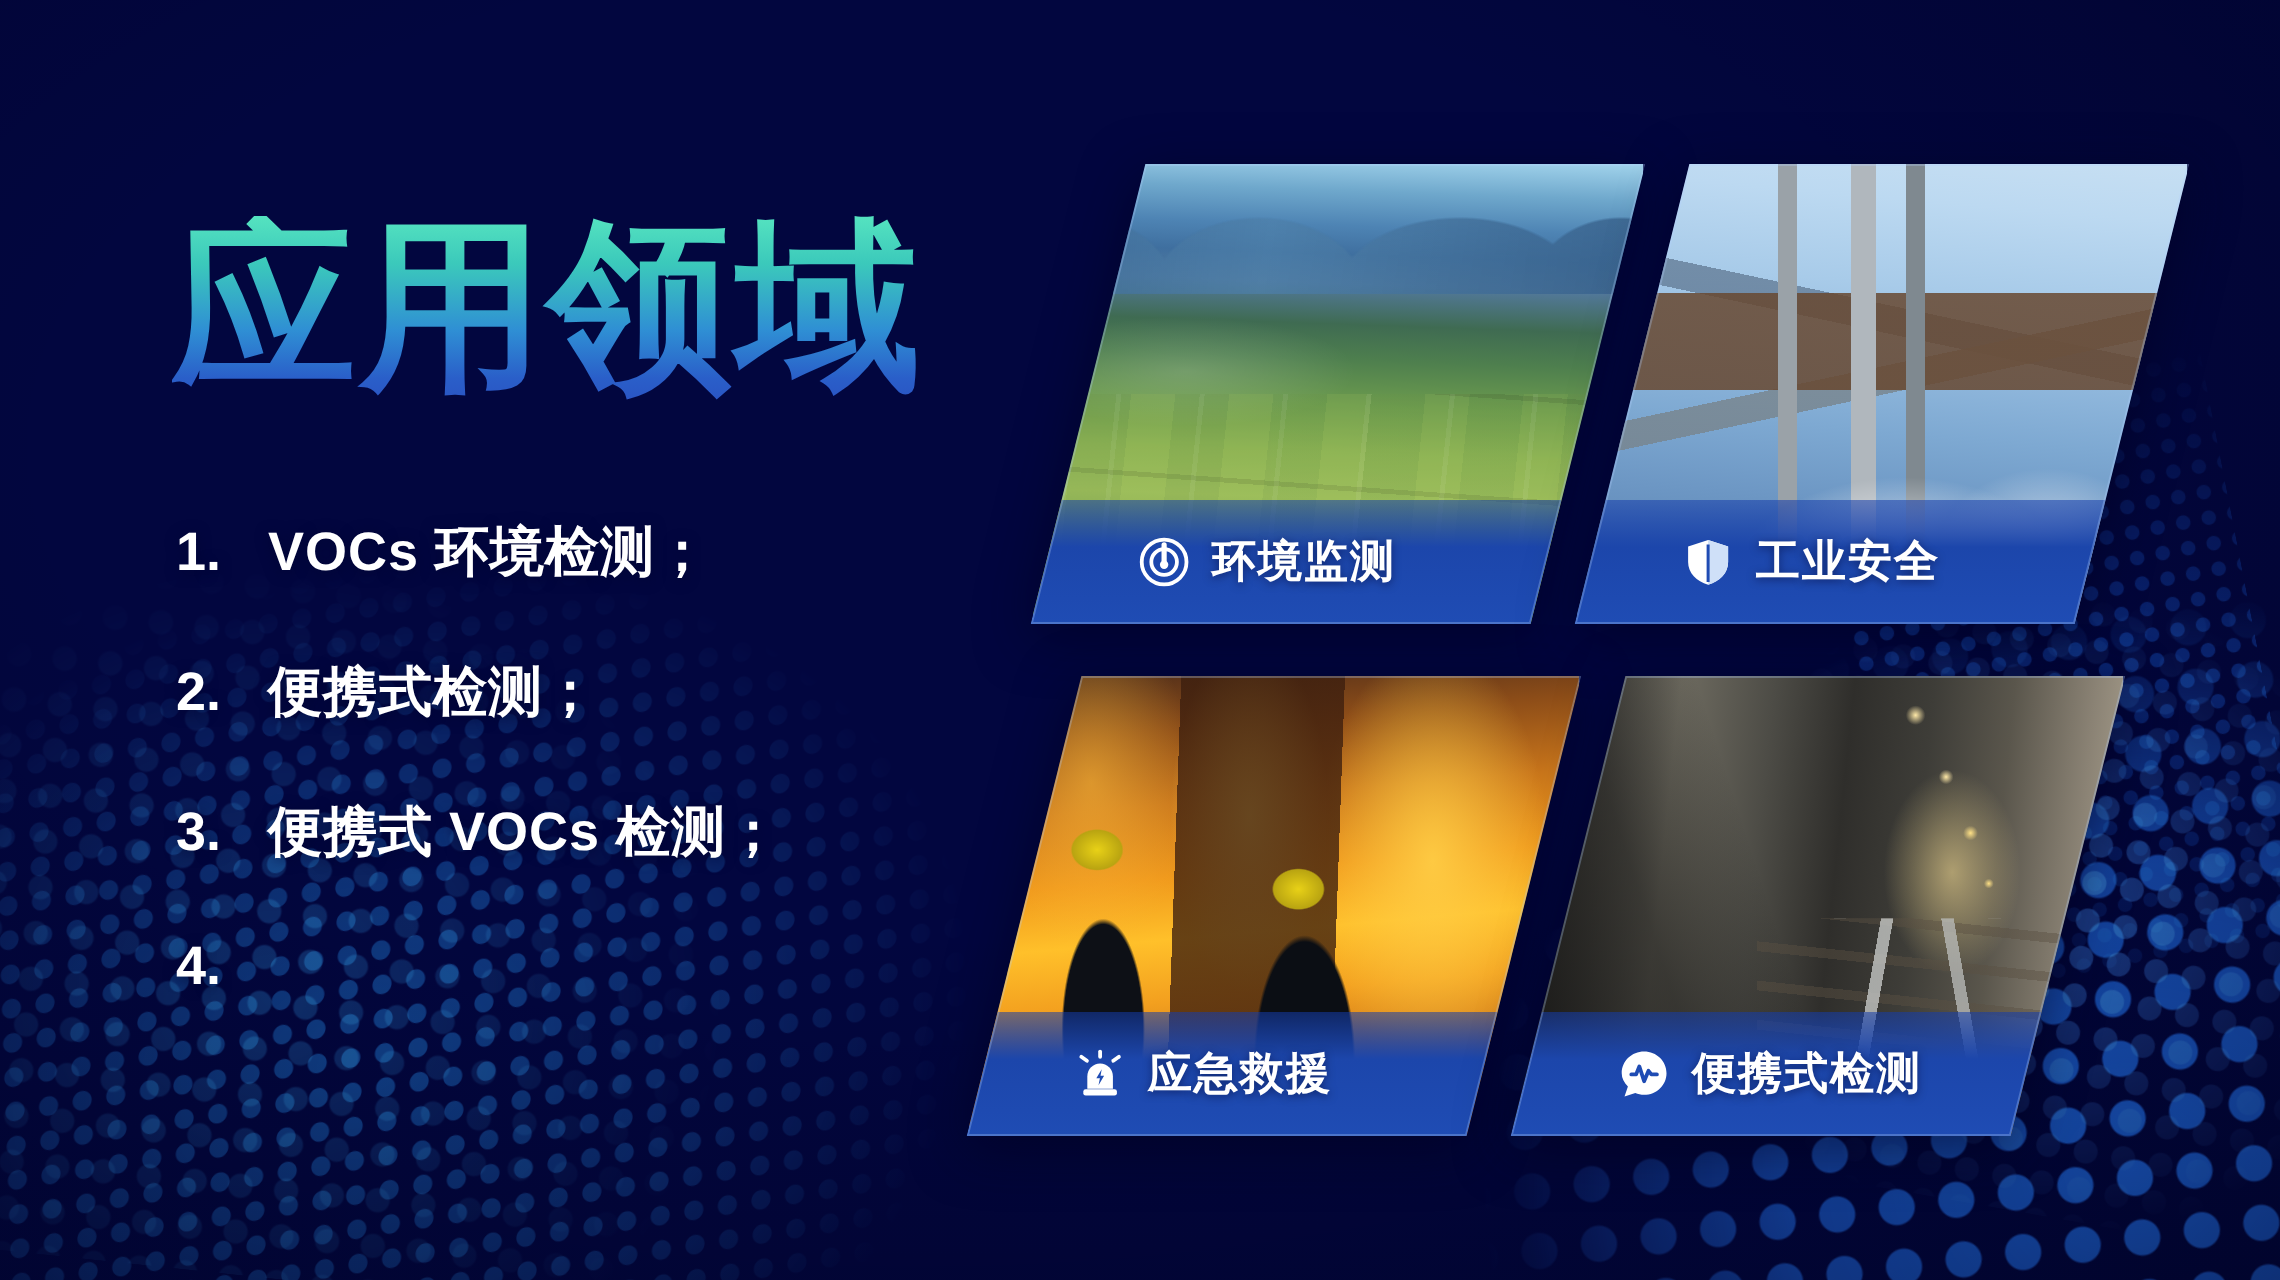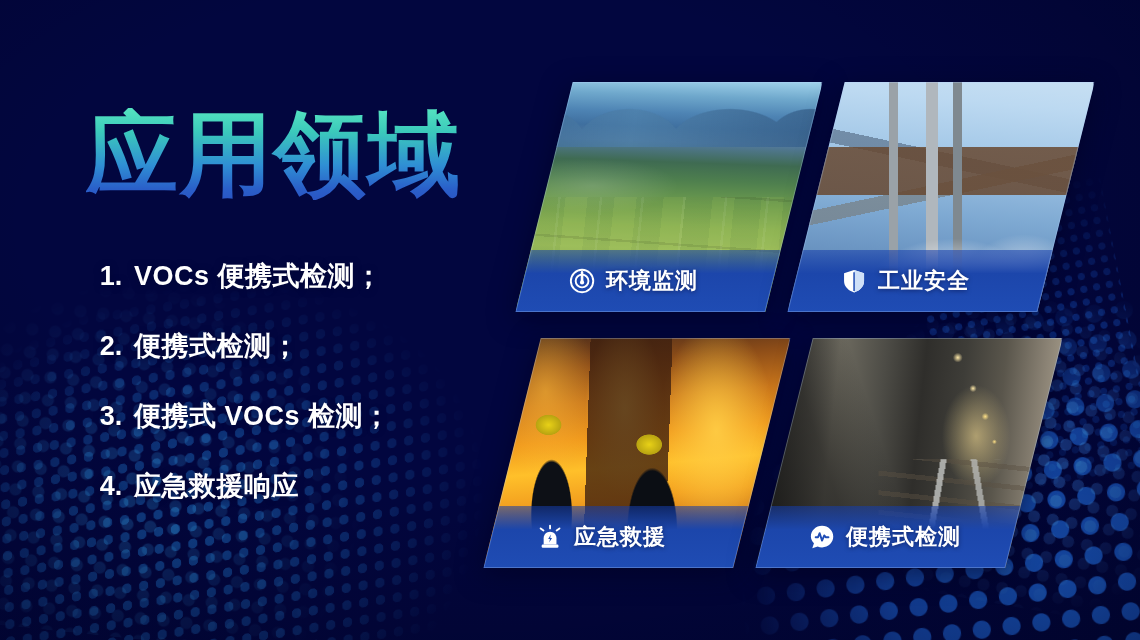--- a/index.html
+++ b/index.html
@@ -14,21 +14,20 @@
 
   #stage{
     position:relative;
     width:1140px; height:640px;
     overflow:hidden;
     background:
       radial-gradient(ellipse 70% 55% at 14% 8%,   #020a63 0%, rgba(2,10,99,0) 70%),
       radial-gradient(ellipse 80% 70% at 95% 95%,  #0a2aa8 0%, rgba(10,42,168,0) 62%),
       radial-gradient(ellipse 60% 55% at 52% 100%, #041croadway 0%, rgba(4,28,120,0) 65%),
       linear-gradient(160deg,#010840 0%,#01093f 42%,#021055 72%,#031a74 100%);
-    text-align: center;
   }
 
   
   .halftone{
     position:absolute;
     pointer-events:none;
     mix-blend-mode:screen;
   }
 
   
@@ -331,36 +330,35 @@
   <div id="vignette"></div>
 
   <div id="left-col">
 
     <div id="page-title">应用领域</div>
 
     <ul id="app-list">
 
       <li class="app-item">
         <span class="app-num">1.</span>
-        <span class="app-text">VOCs 便携式检测；</span>
+        <span class="app-text">VOCs 环境检测；</span>
       </li>
 
       <li class="app-item">
         <span class="app-num">2.</span>
         <span class="app-text">便携式检测；</span>
       </li>
 
       <li class="app-item">
         <span class="app-num">3.</span>
         <span class="app-text">便携式 VOCs 检测；</span>
       </li>
 
       <li class="app-item">
         <span class="app-num">4.</span>
-        <span class="app-text">应急救援响应</span>
       </li>
 
     </ul>
   </div>
 
   <div id="cards">
 
     <div class="card" id="card-env">
       <div class="card-inner photo-valley"></div>
       <div class="card-label">

